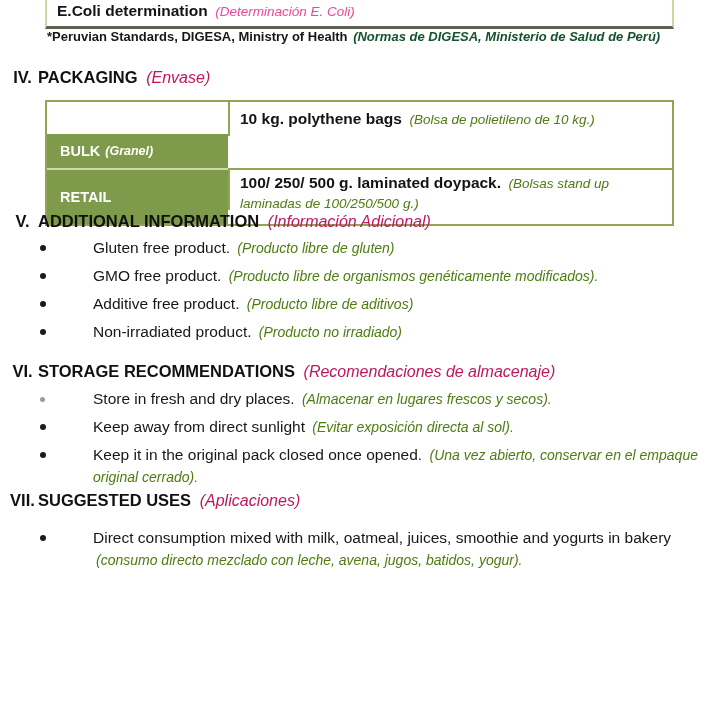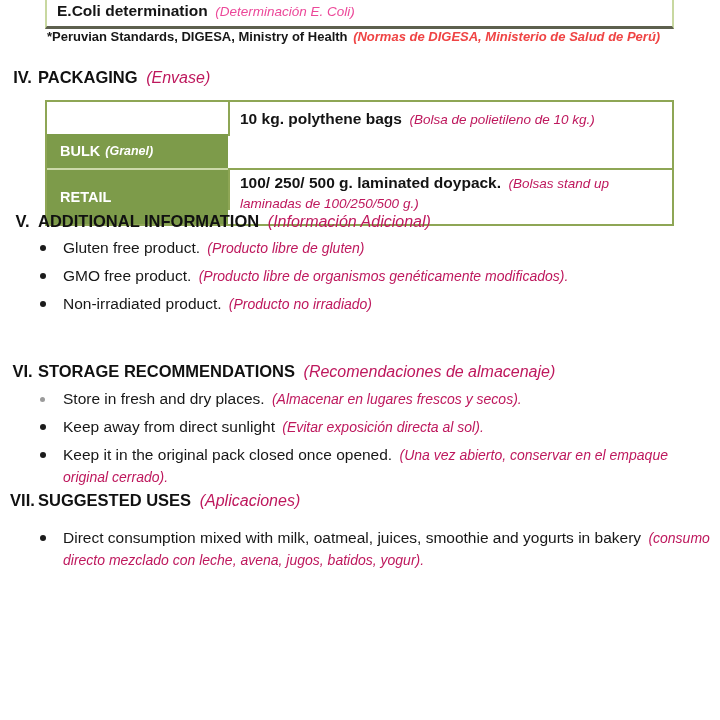--- a/index.html
+++ b/index.html
@@ -14,21 +14,21 @@
     border-left:2px solid #c8d8a0;border-right:2px solid #c8d8a0;
     border-top:2px solid #c8d8a0;border-bottom:3px solid #5d604e;
   }
   .ecoli-row{position:absolute;left:0;bottom:4px;width:100%;height:20px;}
   .cell-param{position:absolute;left:10px;white-space:nowrap;}
   .cell-value{position:absolute;left:456px;white-space:nowrap;}
   .bold-black{font-weight:bold;font-size:15.5px;color:#151515;}
   .cell-note{font-style:italic;font-size:13.5px;color:#ec4899;margin-left:3px;}
   
   .footnote{position:absolute;left:47px;top:29px;width:650px;font-size:13px;font-weight:bold;color:#171717;}
-  .footnote-note{font-style:italic;color:#ef4444;margin-left:2px;}
+  .footnote-note{font-style:italic;color:#14532d;margin-left:2px;}
   
   .section-head{position:absolute;left:7px;width:705px;font-size:16.5px;font-weight:bold;color:#111;line-height:22px;white-space:nowrap;}
   .sec-num{display:inline-block;width:31px;text-align:center;}
   .head-note{font-weight:normal;font-style:italic;font-size:16px;color:#be185d;margin-left:4px;}
   
   .pack-table{position:absolute;left:45px;top:100px;width:629px;box-sizing:border-box;border:2px solid #8ea655;background:#fff;}
   .pack-row{display:flex;}
   .pack-label{
     width:181px;box-sizing:border-box;background:#7d9b4a;color:#ffffff;
     padding-left:13px;display:flex;align-items:center;
@@ -37,24 +37,24 @@
   .pl-note{font-style:italic;font-size:12.5px;margin-left:5px;font-weight:bold;}
   .pack-value{flex:1;box-sizing:border-box;border-left:2px solid #8ea655;background:#fff;padding:0 10px;}
   .row1 .pack-label{height:34px;margin-top:32px;}
   .row1 .pack-value{height:34px;line-height:34px;white-space:nowrap;}
   .row2 .pack-label{height:56px;border-top:2px solid #ccd9a9;}
   .row2 .pack-value{height:42px;border-top:2px solid #8ea655;padding-top:3px;line-height:19px;}
   .pv-main{font-weight:bold;font-size:15.5px;color:#141414;}
   .pack-value .note{font-size:13.5px;}
   
   .bullets{position:absolute;left:0;width:716px;margin:0;padding:0;list-style:none;}
-  .bullets li{position:relative;padding-left:63px;font-size:15.5px;line-height:22px;margin-bottom:6px;color:#171717;}
+  .bullets li{position:relative;padding-left:93px;font-size:15.5px;line-height:22px;margin-bottom:6px;color:#171717;}
   .bullets li::before{content:"";position:absolute;left:40px;top:8px;width:6px;height:6px;border-radius:50%;background:#1b1b1b;}
   .bullets li.gray-dot::before{background:#9b9b9b;width:5px;height:5px;top:9px;}
-  .note{font-style:italic;color:#be185d;font-size:14px;margin-left:3px;}
+  .note{font-style:italic;color:#4d7c0f;font-size:14px;margin-left:3px;}
 </style>
 </head>
 <body>
 
 <div class="page">
 
   <div class="ecoli-table">
     <div class="ecoli-row">
       <span class="cell-param">
         <span class="bold-black">E.Coli  determination</span>
@@ -103,20 +103,24 @@
   <ul class="bullets" style="top:237px">
     <li>
       <span>Gluten free product.</span>
       <span class="note">(Producto libre de gluten)</span>
     </li>
     <li>
       <span>GMO free product.</span>
       <span class="note">(Producto libre de organismos genéticamente modificados).</span>
     </li>
     <li>
+      <span>Additive free product.</span>
+      <span class="note">(Producto libre de aditivos)</span>
+    </li>
+    <li>
       <span>Non-irradiated product.</span>
       <span class="note">(Producto no irradiado)</span>
     </li>
   </ul>
 
   <div class="section-head" style="top:360px">
     <span class="sec-num">VI.</span><span class="sec-title">STORAGE RECOMMENDATIONS</span>
     <span class="head-note">(Recomendaciones de almacenaje)</span>
   </div>
 

